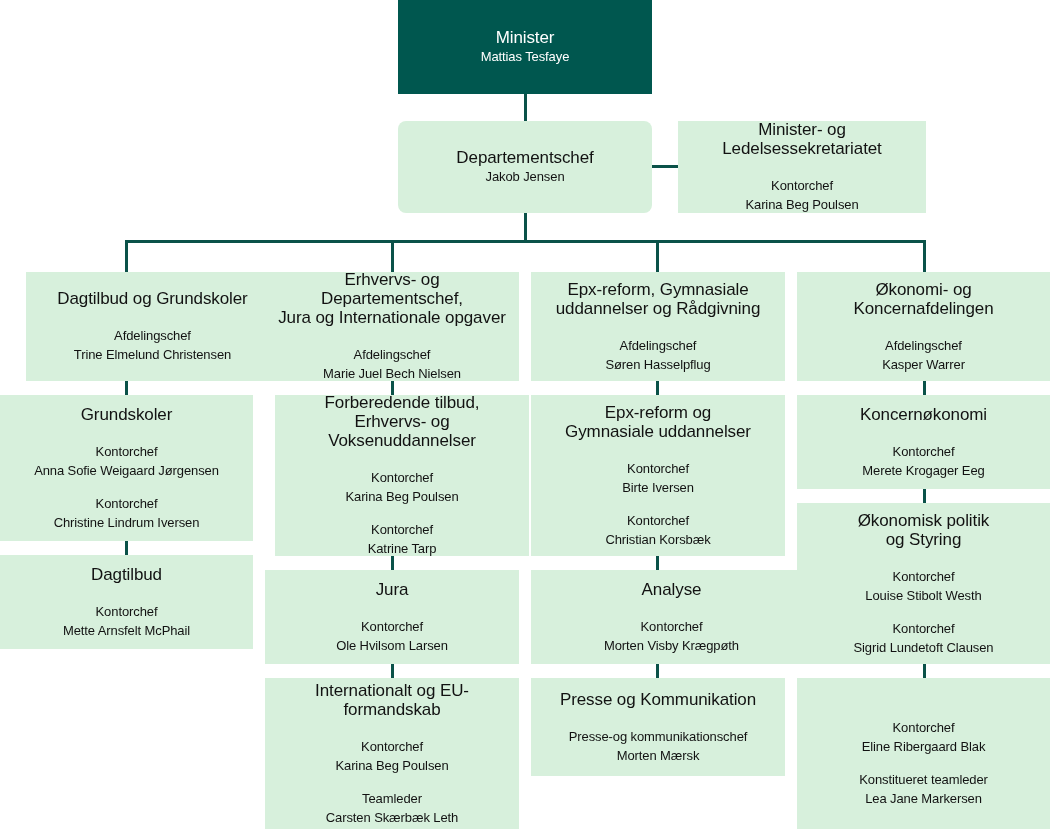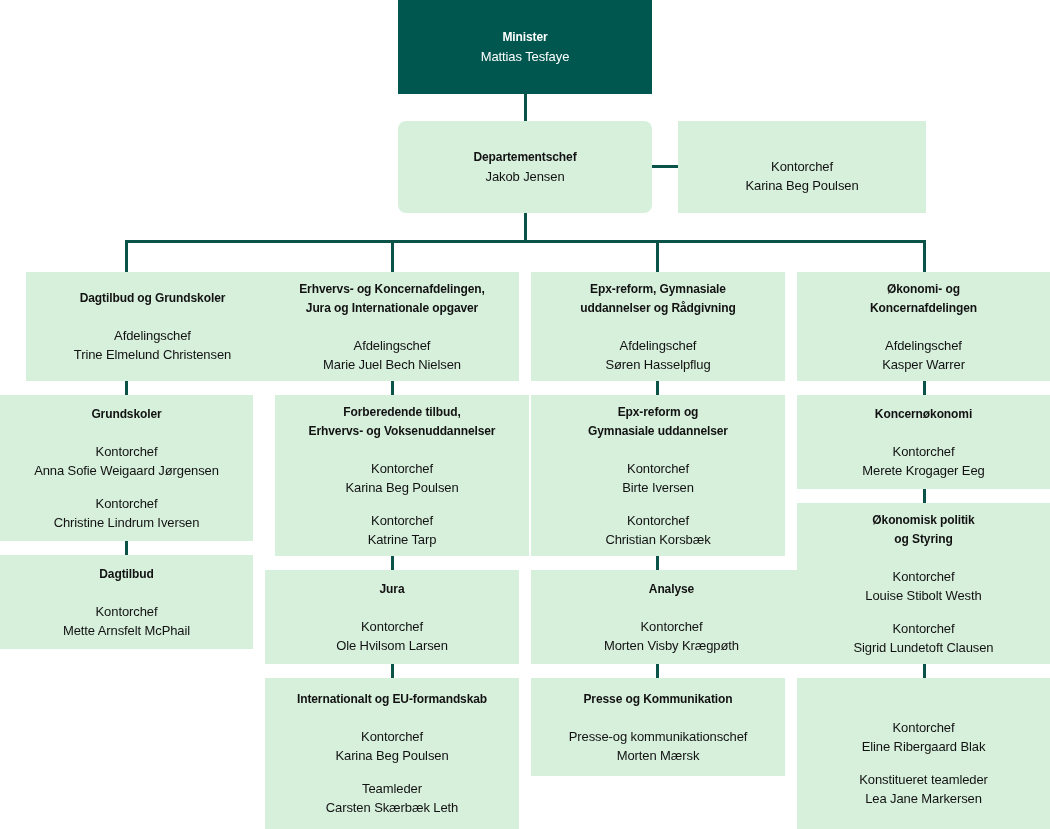--- a/index.html
+++ b/index.html
@@ -26,22 +26,22 @@
     flex-direction: column;
     justify-content: center;
     align-items: center;
     padding: 4px 8px;
   }
   .box.dark {
     background: #00574f;
     color: #ffffff;
   }
   .b-title {
-    font-weight: bold;
-    font-size: 12px;
+    font-weight: normal;
+    font-size: 17px;
     line-height: 19px;
     letter-spacing: -0.1px;
   }
   .b-line {
     font-size: 13px;
     line-height: 19px;
     letter-spacing: -0.1px;
   }
   .role-group { margin-top: 15px; }
   .role-group.first { margin-top: 18px; }
@@ -92,20 +92,21 @@
     <div class="b-title">Minister</div>
     <div class="b-line">Mattias Tesfaye</div>
   </div>
 
   <div class="box" style="left:398px; top:121px; width:254px; height:92px;border-radius:8px;">
     <div class="b-title">Departementschef</div>
     <div class="b-line">Jakob Jensen</div>
   </div>
 
   <div class="box" style="left:678px; top:121px; width:248px; height:92px;">
+    <div class="b-title">Minister- og Ledelsessekretariatet</div>
     <div class="role-group first">
       <div class="b-line">Kontorchef</div>
       <div class="b-line">Karina Beg Poulsen</div>
     </div>
   </div>
 
   <div id="columns-layer">
       <div class="box" style="left:0px; top:272px; width:253px; height:109px;margin-left:26px;">
       <div class="b-title">Dagtilbud og Grundskoler</div>
       <div class="role-group first">
@@ -125,21 +126,21 @@
      </div>
       </div>
       <div class="box" style="left:0px; top:555px; width:253px; height:94px;">
         <div class="b-title">Dagtilbud</div>
         <div class="role-group first">
        <div class="b-line">Kontorchef</div>
        <div class="b-line">Mette Arnsfelt McPhail</div>
      </div>
       </div>
       <div class="box" style="left:265px; top:272px; width:254px; height:109px;">
-      <div class="b-title">Erhvervs- og Koncernafdelingen,</div>
+      <div class="b-title">Erhvervs- og Departementschef,</div>
         <div class="b-title">Jura og Internationale opgaver</div>
       <div class="role-group first">
        <div class="b-line">Afdelingschef</div>
        <div class="b-line">Marie Juel Bech Nielsen</div>
      </div>
     </div>
       <div class="box" style="left:275px; top:395px; width:254px; height:161px;">
         <div class="b-title">Forberedende tilbud,</div>
         <div class="b-title">Erhvervs- og Voksenuddannelser</div>
         <div class="role-group first">

